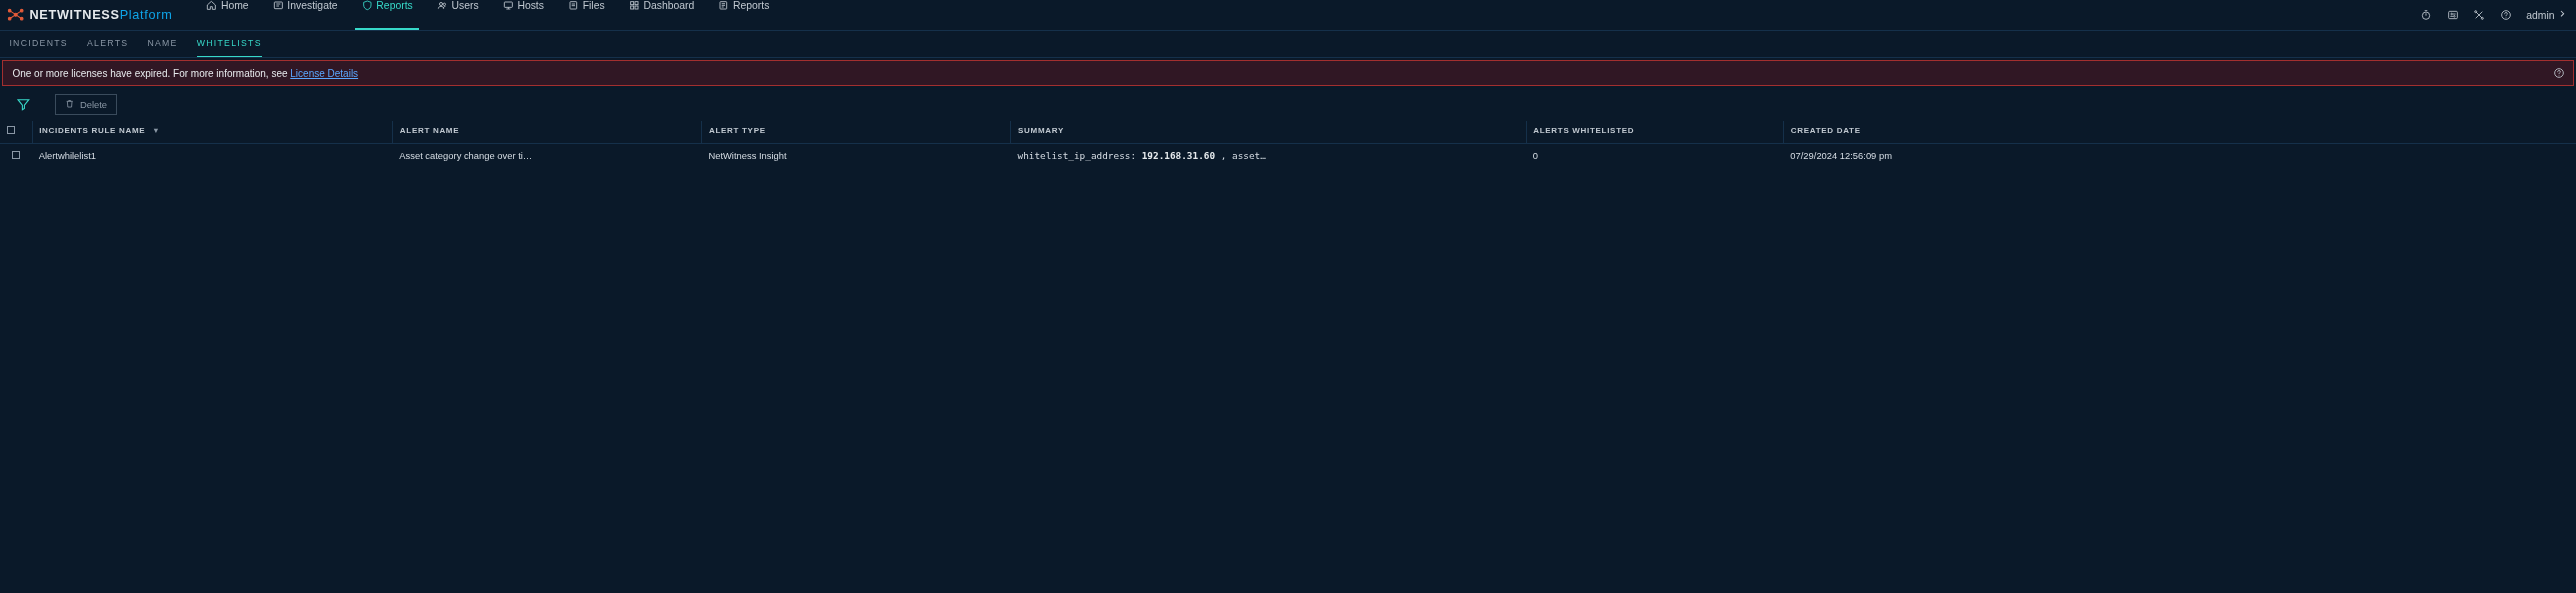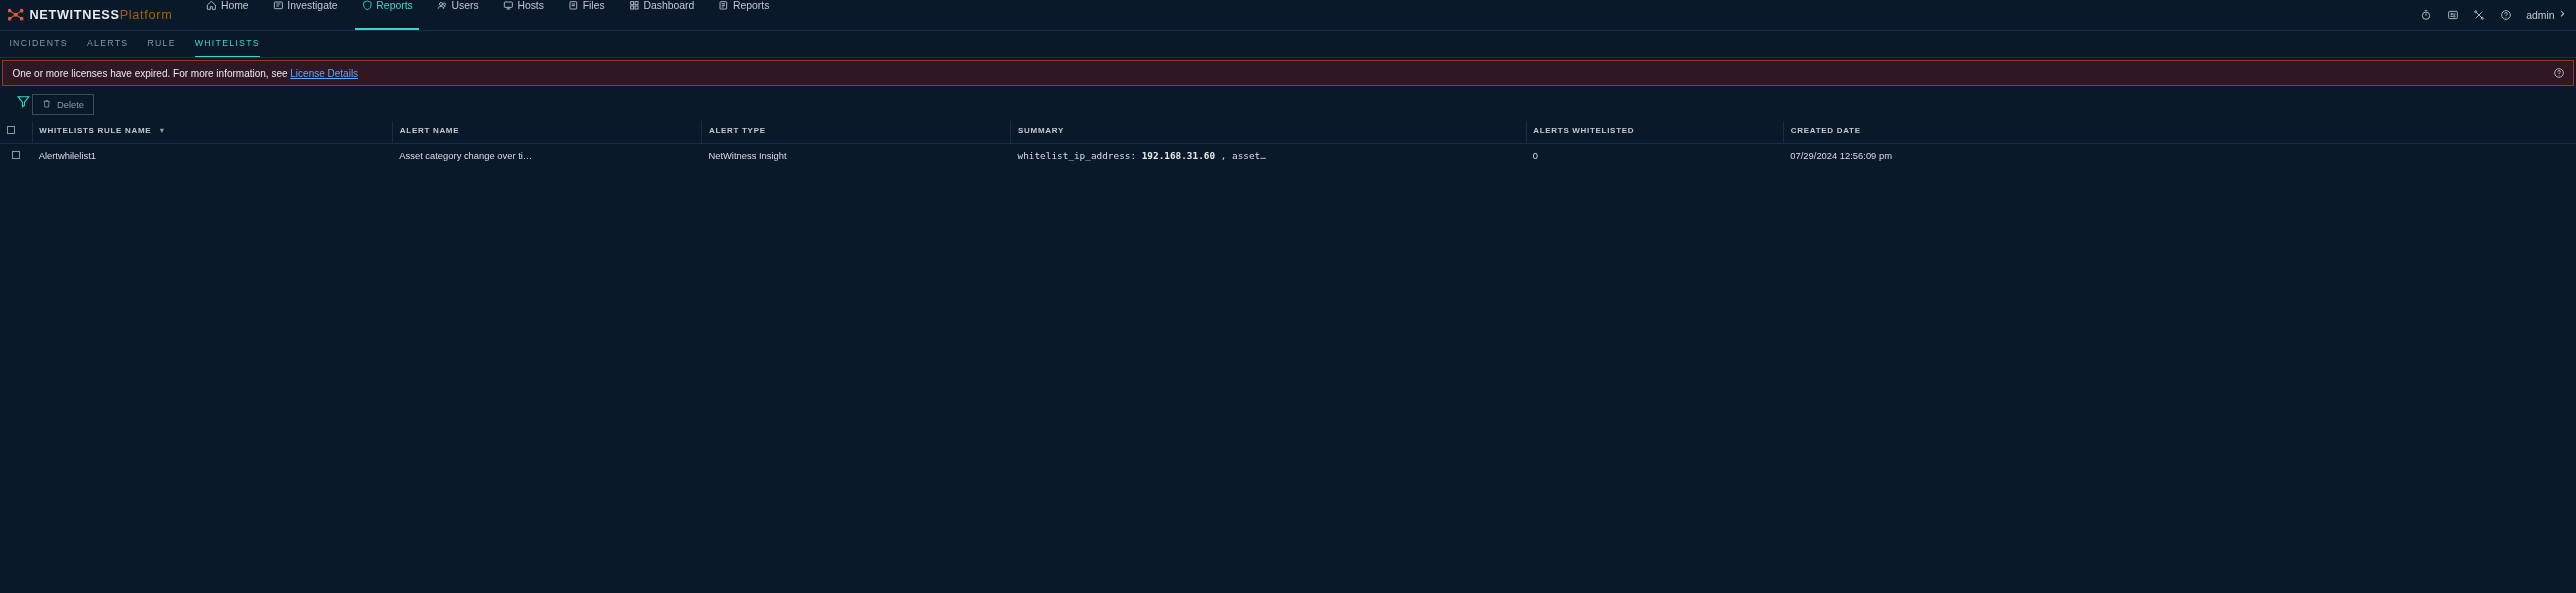--- a/index.html
+++ b/index.html
@@ -24,21 +24,21 @@
   .logo {
     display: flex;
     align-items: center;
     gap: 5.4px;
     margin-right: 27px;
     white-space: nowrap;
   }
   .logo-mark { flex-shrink: 0; }
   .brand-text { font-size: 12.7px; letter-spacing: 0.7px; }
   .brand-primary { color: #e6eaed; font-weight: 600; }
-  .brand-secondary { color: #a16207; font-weight: 400; }
+  .brand-secondary { color: #0ea5e9; font-weight: 400; }
 
   .primary-nav { display: flex; align-items: stretch; height: 100%; gap: 10.7px; }
   .nav-item {
     display: flex;
     align-items: flex-start;
     gap: 4px;
     padding: 0 6.7px;
     color: #c0c8d0;
     cursor: pointer;
     position: relative;
@@ -108,21 +108,21 @@
   }
   .banner a { color: #5aa8ff; text-decoration: underline; cursor: pointer; }
   .banner-help {
     position: absolute; right: 8px; top: 50%; transform: translateY(-50%);
     color: #c0c8d0; cursor: pointer;
     display: inline-flex;
   }
 
   
   .toolbar {
-    display: flex; gap: 1px;
+    display: flex; align-items: center; gap: 24px;
     padding: 5.4px 13.4px 5.4px 16px;
   }
   .filter-btn { color: #37d9c9; cursor: pointer; display:inline-flex; }
   .delete-btn {
     display: flex; align-items: center; gap: 5.4px;
     border: 0.7px solid #3a4b5c;
     background: transparent;
     color: #8a97a5;
     padding: 4px 9.4px;
     font-size: 9.4px;
@@ -313,21 +313,21 @@
             <path d="M3 3l4 4-4 4"></path>
           </svg>
       </span>
     </div>
   </div>
 </header>
 
 <nav class="subnav">
   <div class="subnav-item">INCIDENTS</div>
   <div class="subnav-item">ALERTS</div>
-  <div class="subnav-item">RULE</div>
+  <div class="subnav-item">NAME</div>
   <div class="subnav-item active">WHITELISTS</div>
 </nav>
 
 <div class="banner">
   <span>
     <span>One or more licenses have expired. For more information, see </span><a>License Details</a>
   </span>
   <span class="banner-help">
     <svg width="12" height="12" viewBox="0 0 18 18" fill="none" stroke="currentColor" stroke-width="1.3">
         <circle cx="9" cy="9" r="6.5"></circle>
@@ -355,21 +355,21 @@
   </button>
 </div>
 
 <table class="whitelist-table">
   <thead>
     <tr>
       <th class="col-checkbox">
         <span class="checkbox"></span>
       </th>
       <th class="col-name">
-        <span>WHITELISTS RULE NAME</span>
+        <span>INCIDENTS RULE NAME</span>
         <span class="sort-arrow">▼</span>
       </th>
       <th class="col-alert">
         <span>ALERT NAME</span>
       </th>
       <th class="col-type">
         <span>ALERT TYPE</span>
       </th>
       <th class="col-summary">
         <span>SUMMARY</span>

